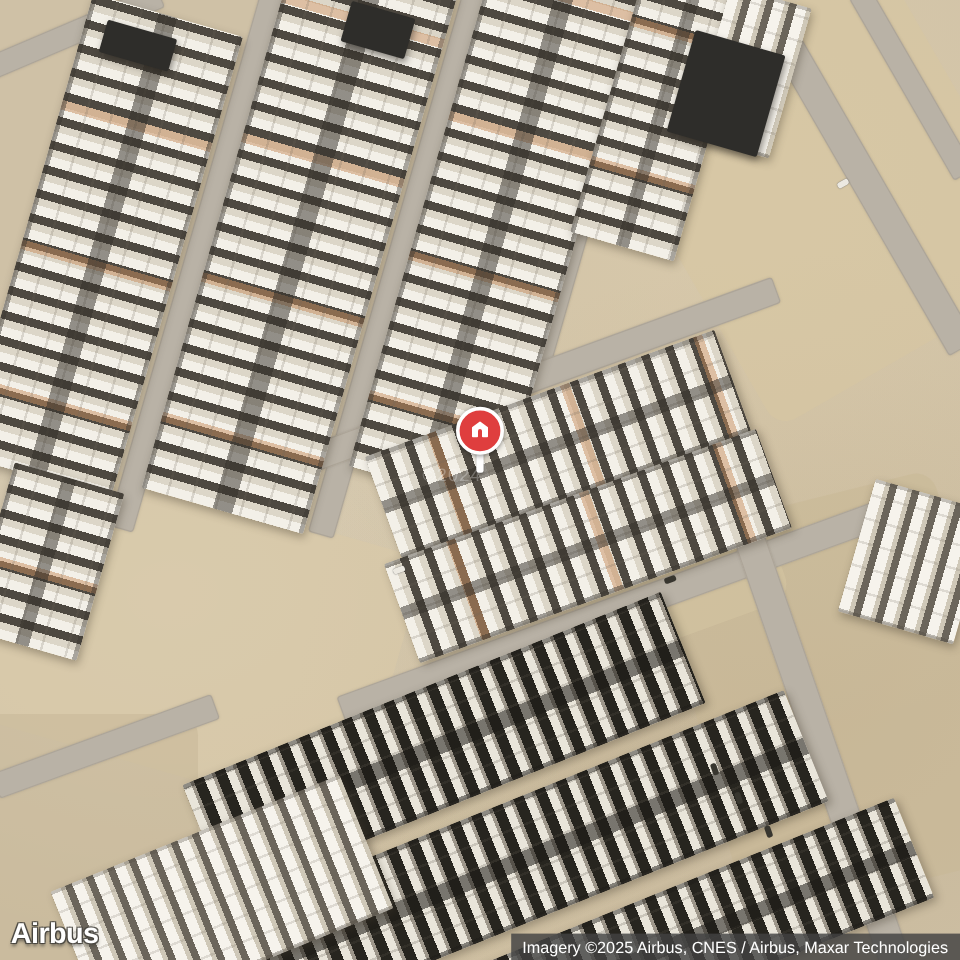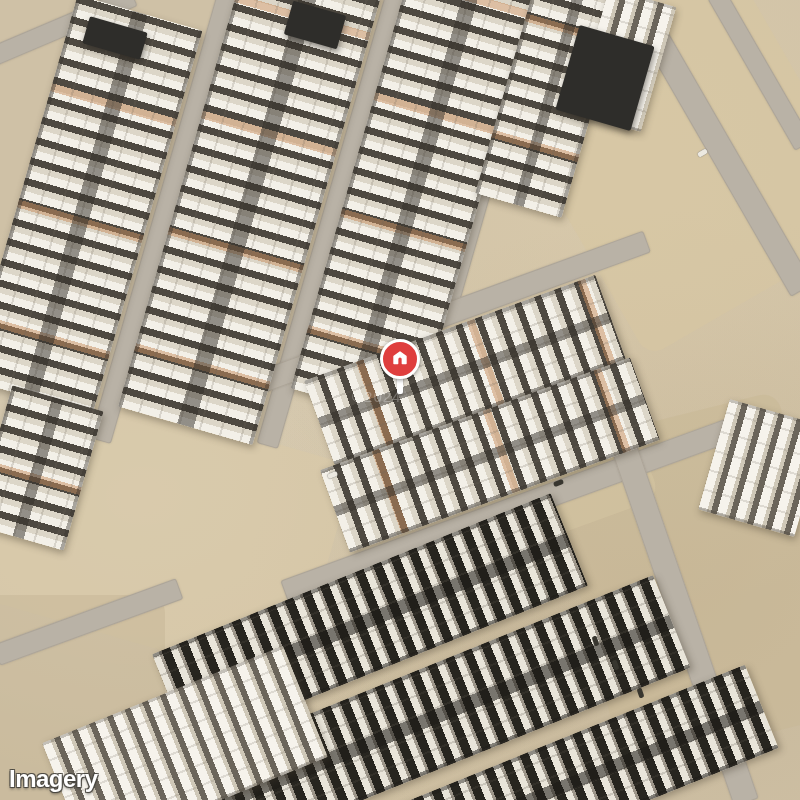--- a/index.html
+++ b/index.html
@@ -119,15 +119,18 @@
 
   <div id="property-marker">
     <div class="marker-stem"></div>
     <div class="marker-circle">
       <svg width="22" height="22" viewBox="0 0 24 24">
         <path d="M5.5 17 V9.2 L12 4.4 L18.5 9.2 V17 H14.6 V12.2 A2.6 2.6 0 0 0 9.4 12.2 V17 Z" fill="#ffffff" stroke="#ffffff" stroke-width="1.6" stroke-linejoin="round"></path>
       </svg>
     </div>
   </div>
 
-  <div id="google-logo">Imagery</div>
+  <div id="google-logo">Airbus</div>
+  <div id="attribution-bar">
+    <span>Imagery ©2025 Airbus, CNES / Airbus, Maxar Technologies</span>
+  </div>
 
 </div>
 
 </body></html>

